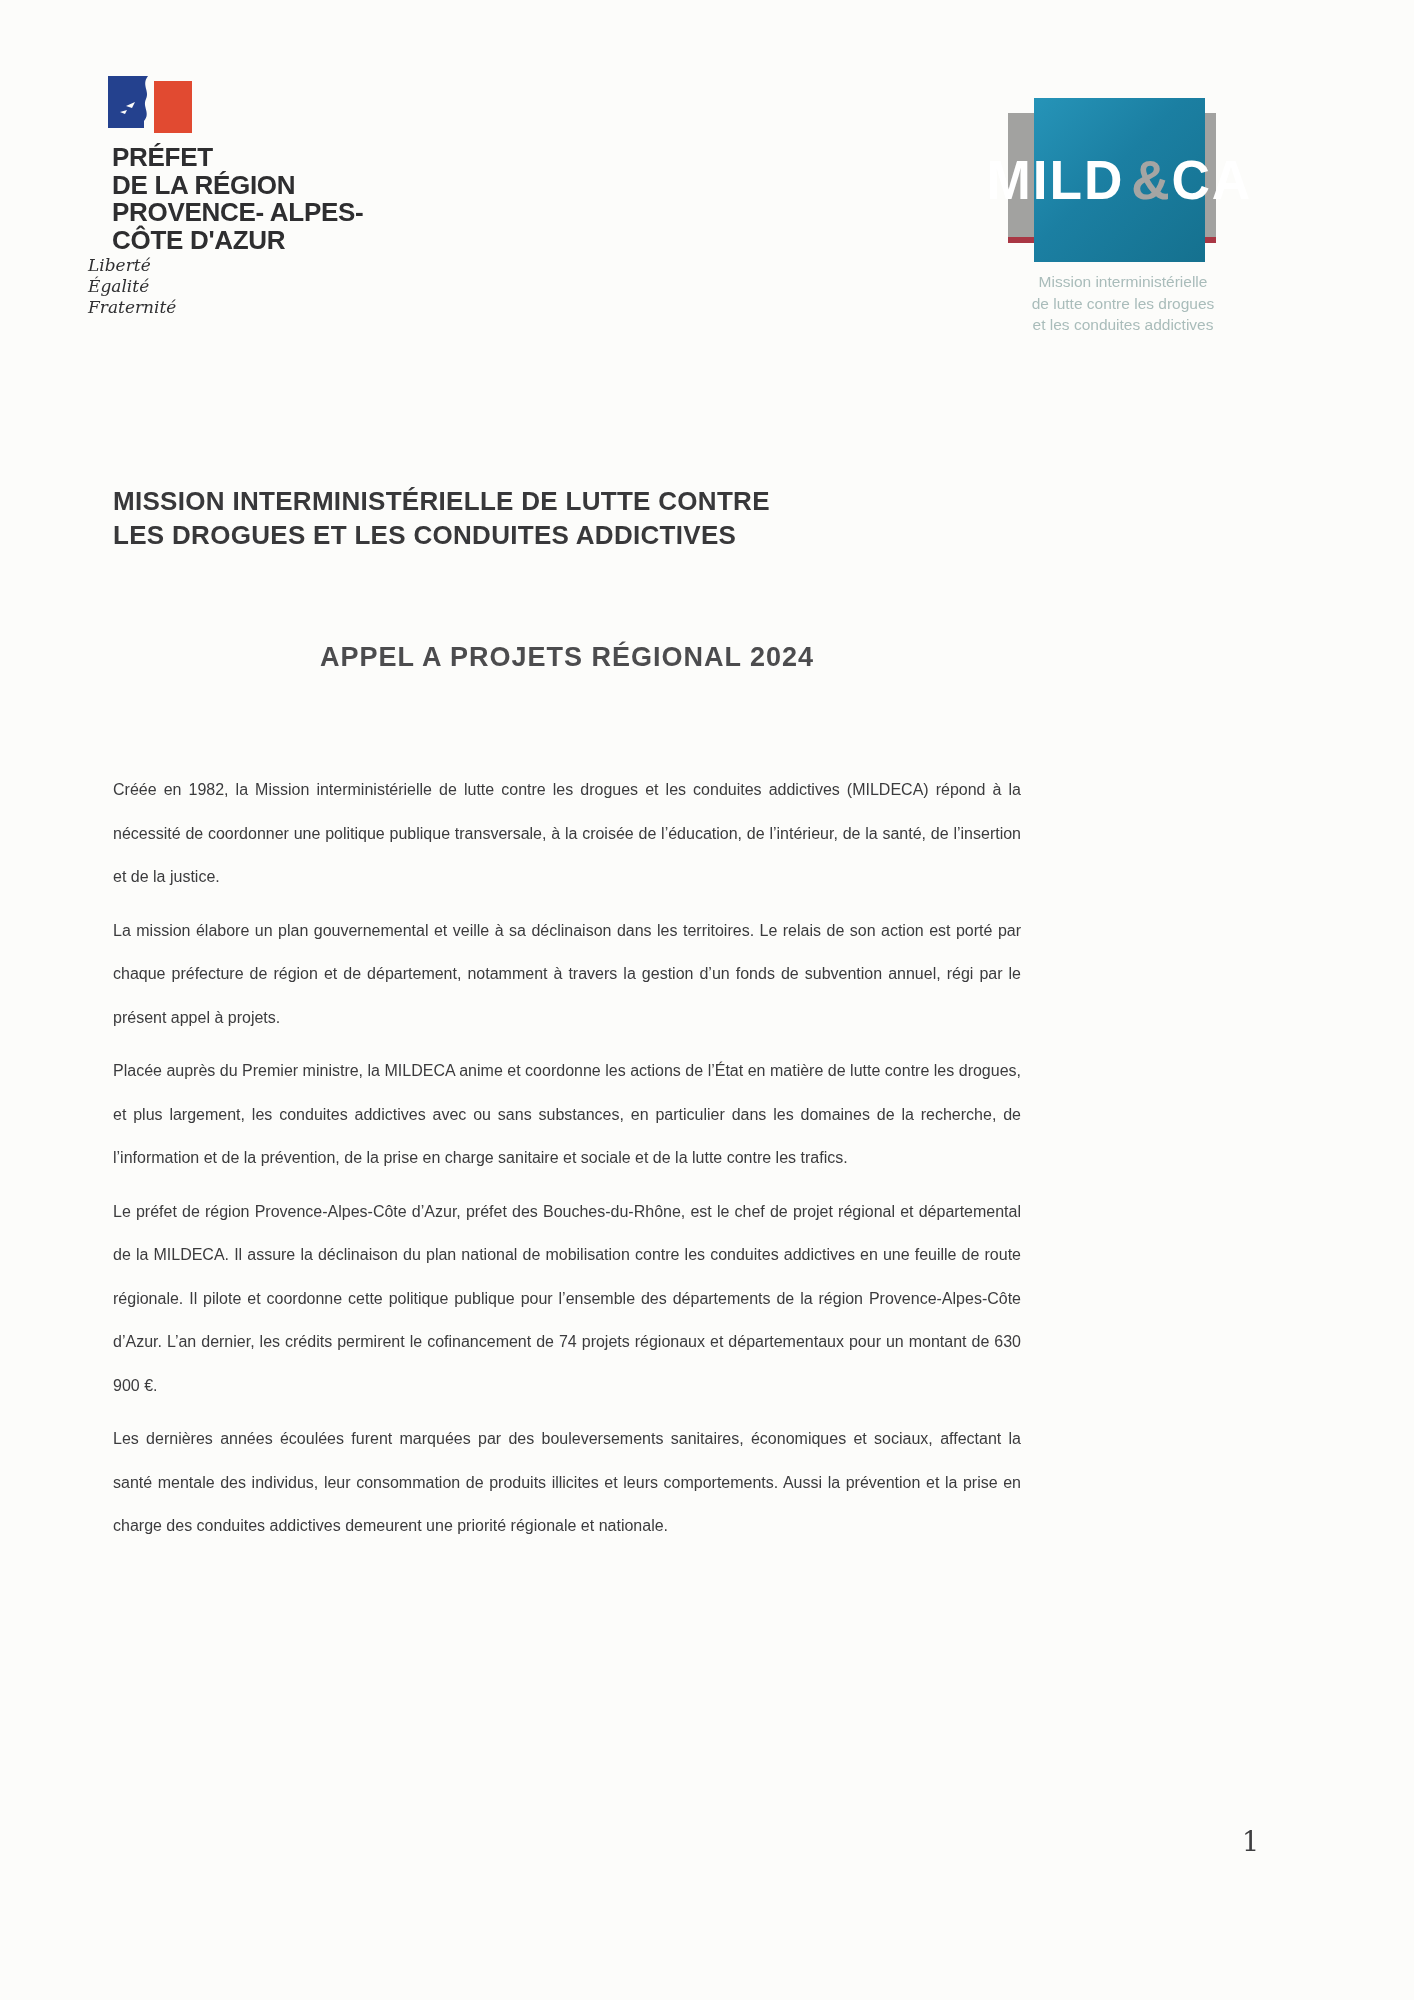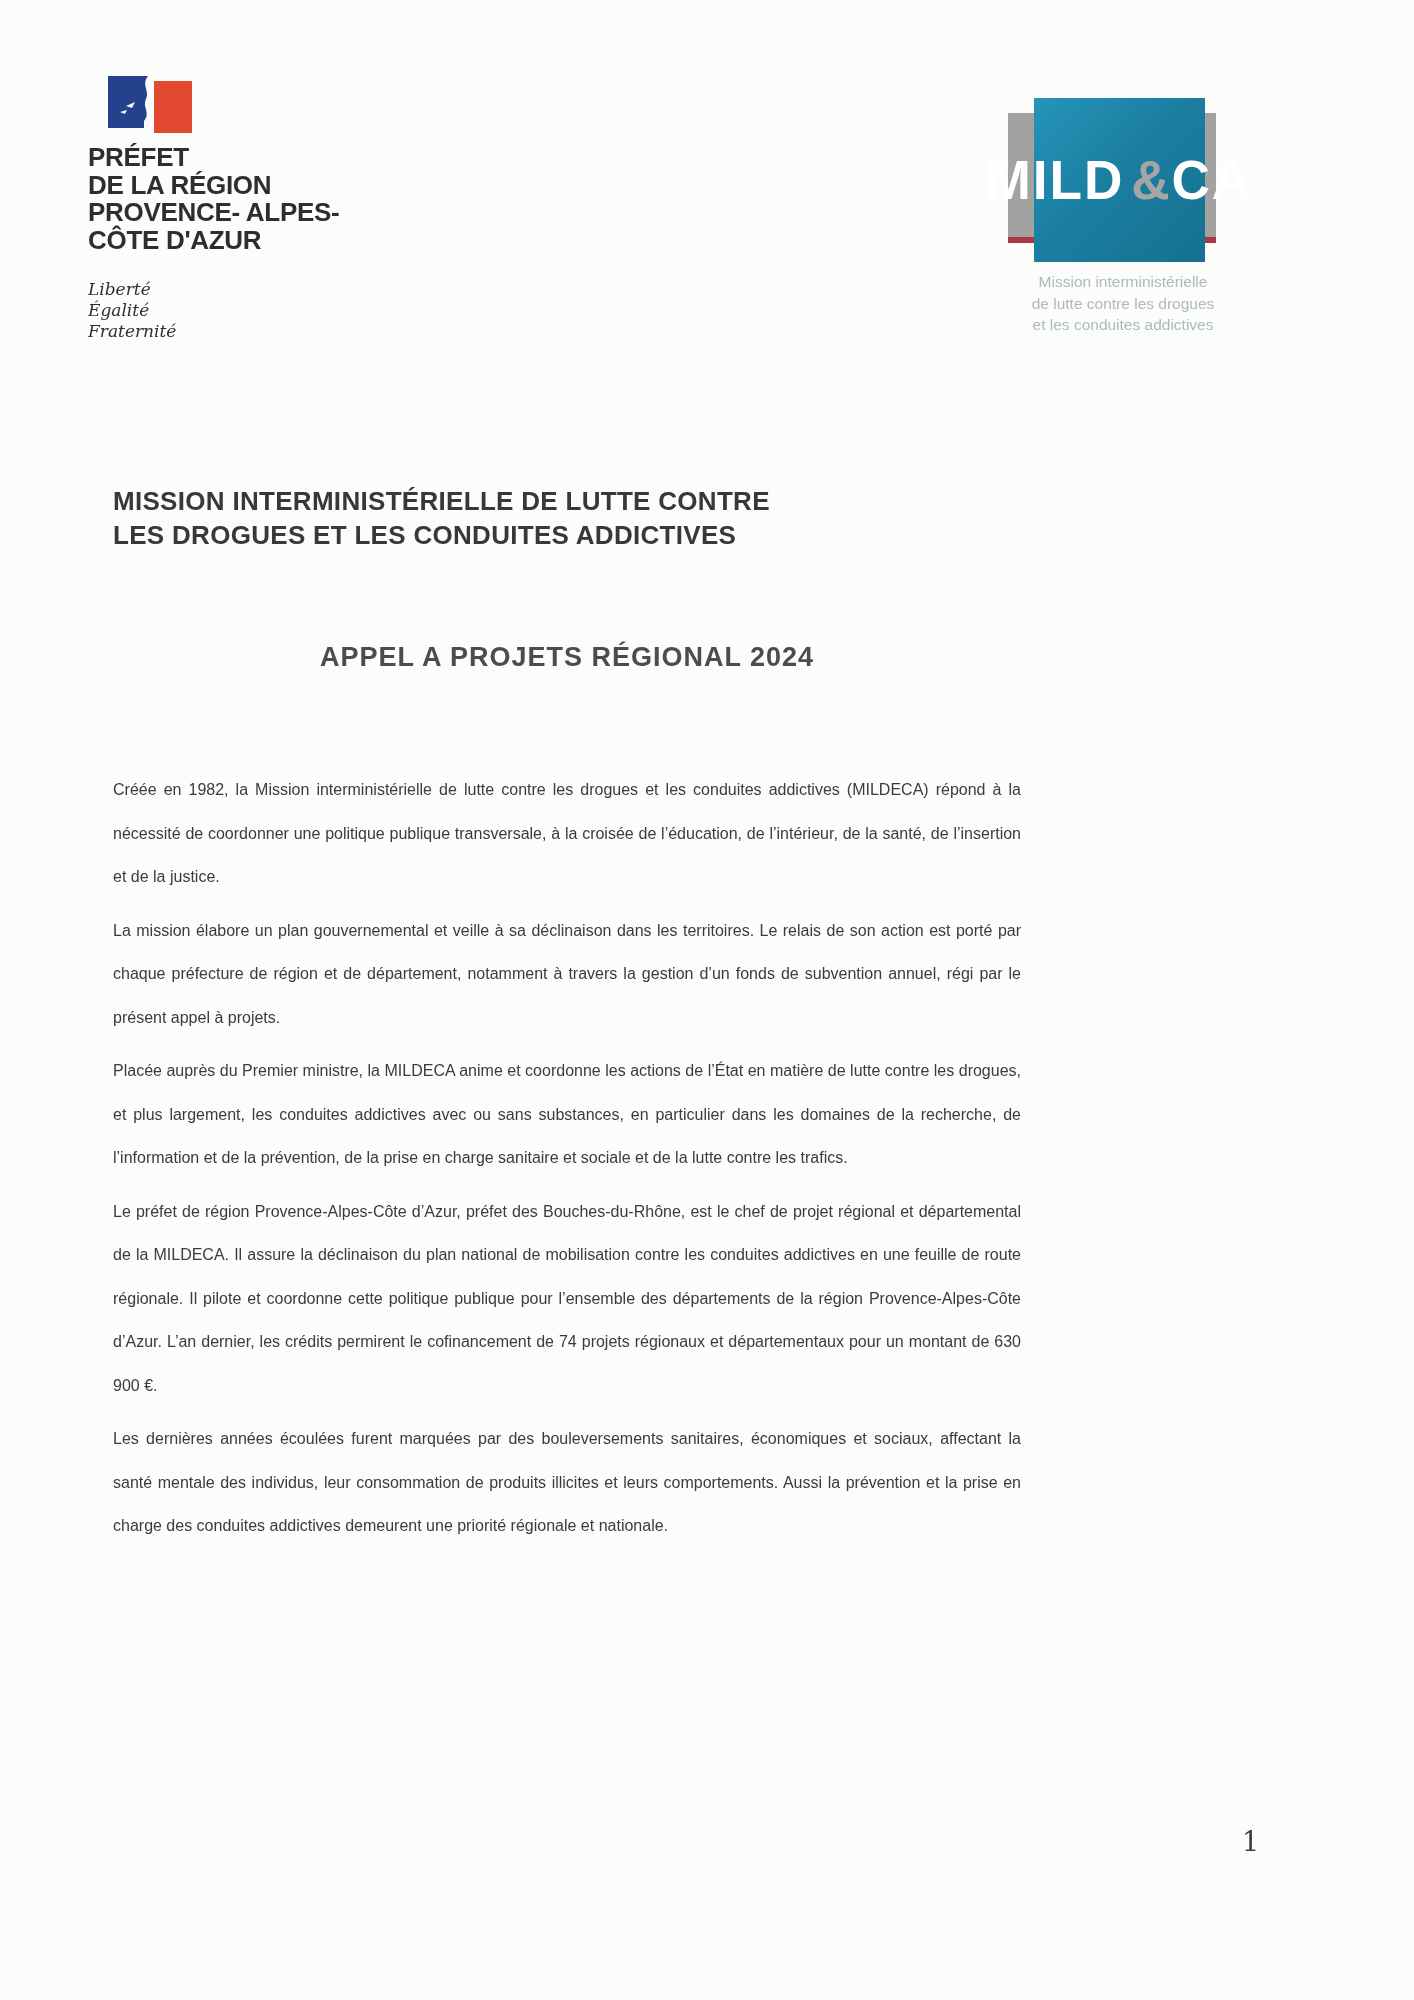--- a/index.html
+++ b/index.html
@@ -9,22 +9,22 @@
     margin:0 auto;
     background:#fcfcfa;
     font-family:"Liberation Sans", sans-serif;
     color:#3b3b3d;
     overflow:hidden;
   }
 
   
   .prefet-block { position:absolute; left:88px; top:76px; }
   .flag-icon { display:block; margin-left:20px; margin-bottom:10px; }
-  .prefet-name { font-weight:700; font-size:26px; line-height:27.5px; color:#2e2e30; letter-spacing:-0.3px; }
-  .motto { margin-top:25px; font-family:"DejaVu Serif", serif; font-style:italic; font-size:17px; line-height:21px; color:#2f2f31; }
+  .prefet-name { font-weight:700; font-size:26px; line-height:27.5px; color:#2e2e30; letter-spacing:-0.3px;margin-left:24px; }
+  .motto { margin-top:1px; font-family:"DejaVu Serif", serif; font-style:italic; font-size:17px; line-height:21px; color:#2f2f31; }
 
   
   .mildca { position:absolute; left:1008px; top:95px; width:240px; }
   .mildca-band { position:absolute; left:0; top:18px; width:208px; height:124px; background:#a2a2a0; }
   .mildca-redline { position:absolute; left:0; top:142px; width:208px; height:6px; background:#a93744; }
   .mildca-square {
     position:absolute; left:26px; top:3px; width:171px; height:164px;
     background:linear-gradient(135deg,#2694b8 0%, #1b7fa2 45%, #15718f 100%);
     display:flex; flex-direction:row; align-items:center; justify-content:center;
   }

